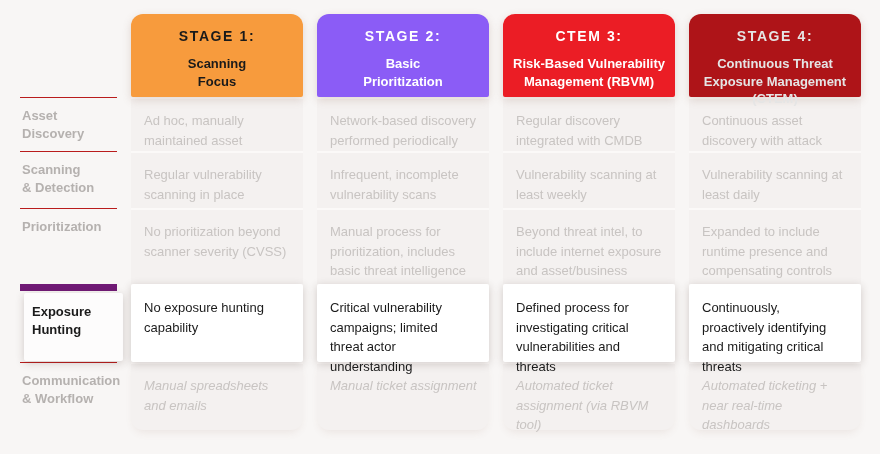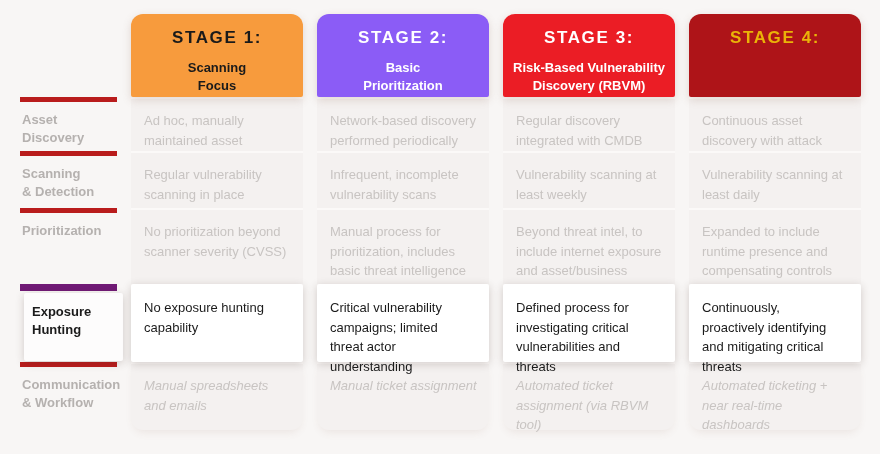--- a/index.html
+++ b/index.html
@@ -27,42 +27,42 @@
   
   .hdr {
     border-radius: 12px 12px 2px 2px;
     box-shadow: 0 3px 8px rgba(140, 100, 80, 0.22);
     text-align: center;
     padding-top: 14px;
     position: relative;
     z-index: 2;
   }
   .hdr-title {
-    font-size: 17px;
+    font-size: 14px;
     font-weight: 600;
     letter-spacing: 1.6px;
   }
   .hdr-sub {
     margin-top: 11px;
     padding: 0 8px;
     font-size: 13px;
     font-weight: 700;
     line-height: 1.35;
     white-space: pre-line;
   }
 
   
   .corner { background: transparent; }
   .rlabel {
     color: #B5B1AF;
     font-size: 13px;
     font-weight: 700;
     line-height: 1.4;
     padding: 9px 2px 0 2px;
-    border-top: 5px solid #b91c1c;
+    border-top: 1px solid #b91c1c;
     white-space: pre-line;
   }
 
   
   .cell {
     background: #F4F1F0;
     border-top: 2px solid #FBF9F8;
     color: #C8C4C2;
     font-size: 13px;
     line-height: 1.5;
@@ -107,25 +107,26 @@
       <div class="hdr-title">STAGE 1:</div>
       <div class="hdr-sub">Scanning
 Focus</div>
     </div>
     <div class="hdr" style="background-color: #8b5cf6; color: rgb(255, 255, 255);">
       <div class="hdr-title">STAGE 2:</div>
       <div class="hdr-sub">Basic
 Prioritization</div>
     </div>
     <div class="hdr" style="background-color: rgb(235, 29, 37); color: rgb(255, 255, 255);">
-      <div class="hdr-title">STAGE 3:</div>
-      <div class="hdr-sub">Risk-Based Vulnerability Discovery (RBVM)</div>
+      <div class="hdr-title">CTEM 3:</div>
+      <div class="hdr-sub">Risk-Based Vulnerability Management (RBVM)</div>
     </div>
-    <div class="hdr" style="background-color: rgb(174, 20, 24); color: #eab308;">
+    <div class="hdr" style="background-color: rgb(174, 20, 24); color: #e5e5e5;">
       <div class="hdr-title">STAGE 4:</div>
+      <div class="hdr-sub">Continuous Threat Exposure Management (CTEM)</div>
     </div>
 
     <div class="rlabel">Asset
 Discovery</div>
     <div class="cell">Ad hoc, manually maintained asset inventory</div>
     <div class="cell">Network-based discovery performed periodically</div>
     <div class="cell">Regular discovery integrated with CMDB</div>
     <div class="cell">Continuous asset discovery with attack surface visibility</div>
 
     <div class="rlabel">Scanning

